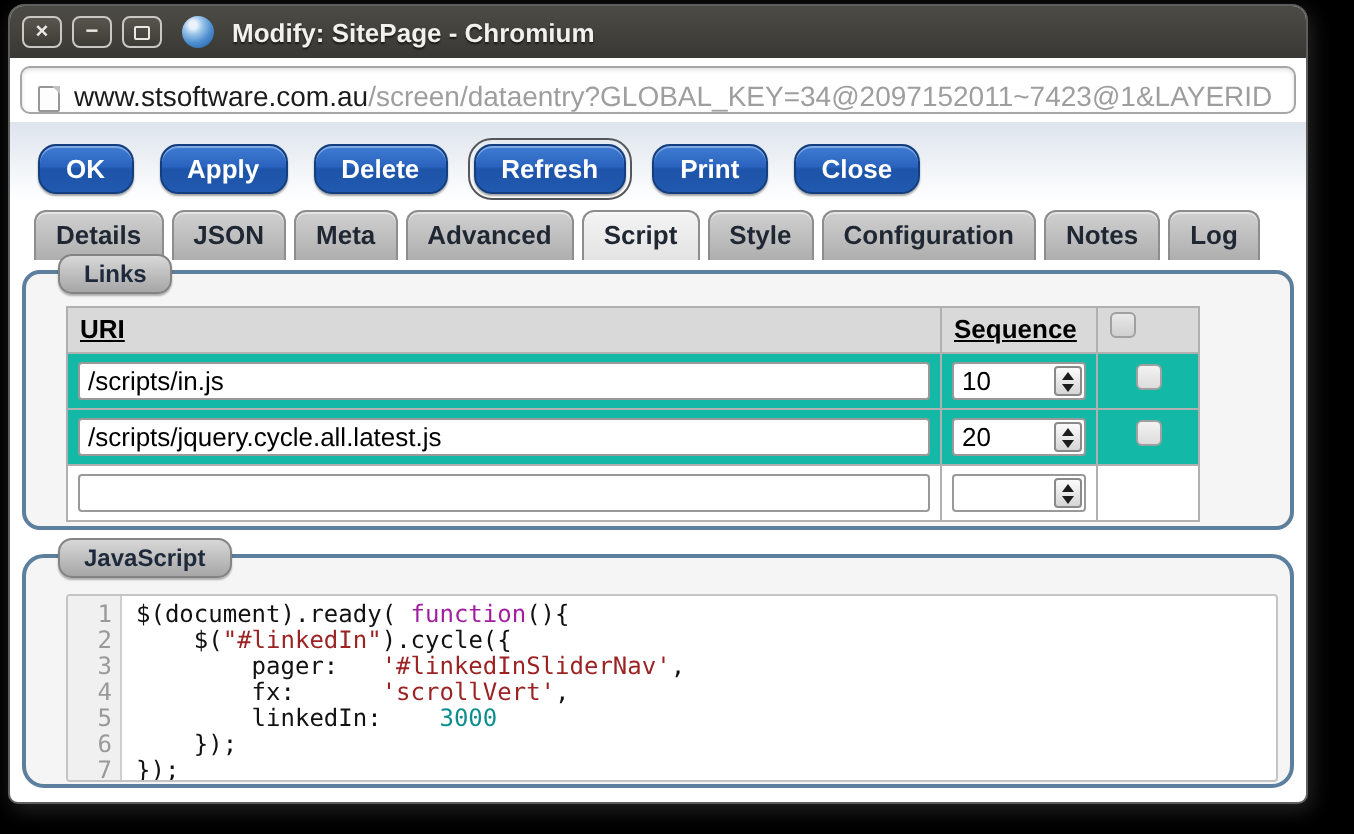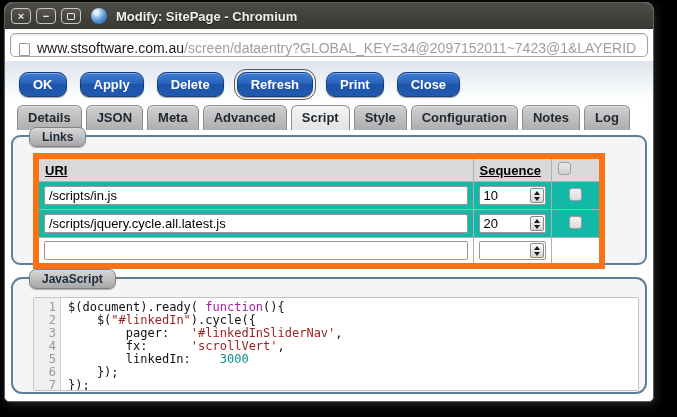--- a/index.html
+++ b/index.html
@@ -59,21 +59,21 @@
   .fieldset { position:relative; margin:12px 6px; border:2px solid #5b7f9d; border-radius:9px;
               background:#f5f5f6; }
   .links-fs { margin-top:5px; height:130px; padding:16px 6px 0 20px; }
   .js-fs { margin-top:8px; height:117px; padding:15px 6px 0 20px;border-radius:11px; }
   .legend { position:absolute; top:-10px; left:16px; font-size:12px; font-weight:bold; color:#1e2a3c;
             background:linear-gradient(#d8d8d8,#a6a6a6); border:1px solid #838383; border-radius:7px;
             padding:2px 12px; box-shadow:0 1px 1px rgba(0,0,0,.3); }
 
   
   .links-table { border-collapse:collapse; width:496px; table-layout:fixed;
-                 border:6px solid #f97316; }
+                 border:1px solid #f97316; }
   .links-table th, .links-table td { border:1px solid #b0b0b0; }
   .links-table th { background:#d9d9d9; height:22px; text-align:left; padding:2px 6px; }
   .hdr { font-size:13px; font-weight:bold; text-decoration:underline; color:#000; cursor:pointer; }
   .links-table td { background:#14b8a6; height:28px; padding:3px 5px; vertical-align:middle; }
   tr.empty td { background:#fff; }
   .uri-col { width:437px; } .seq-col { width:78px; } .cb-col { width:51px; }
   .txt { width:100%; height:19px; border:1px solid #999; background:#fff; font-size:13px;
          font-family:inherit; padding:0 4px; border-radius:2px; }
   .numwrap { position:relative; }
   .num { padding-right:19px; }

